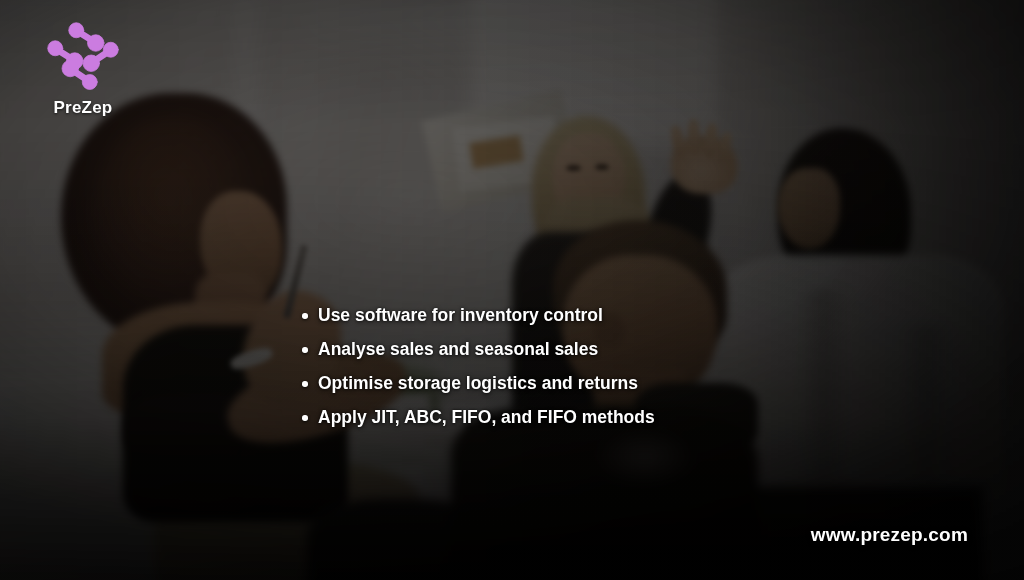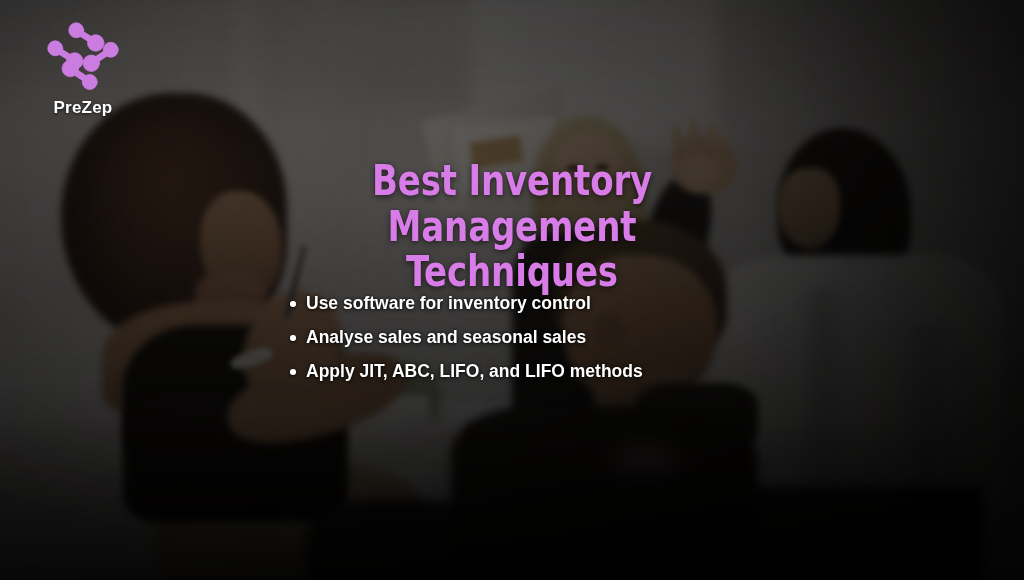--- a/index.html
+++ b/index.html
@@ -419,21 +419,21 @@
     letter-spacing: -0.2px;
     transform: scaleX(0.88);
     transform-origin: center top;
     text-shadow: 0 2px 7px rgba(0,0,0,.55), 0 0 2px rgba(0,0,0,.35);
   }
 
   
   .bullets {
     position: absolute;
     left: 266px; top: 295px;
-    margin: 0;
+    margin: 12px;
     padding: 0 0 0 24px;
     list-style: none;
   }
   .bullets li {
     position: relative;
     color: #ffffff;
     font-size: 17.5px;
     font-weight: bold;
     line-height: 1;
     padding: 0 0 0 16px;
@@ -560,25 +560,24 @@
           <circle cx="39" cy="52" r="11"></circle>
 
           <line x1="58" y1="79" x2="34" y2="63" stroke-width="9"></line>
           <circle cx="59" cy="80" r="10"></circle>
           <circle cx="33" cy="62" r="11"></circle>
         </g>
       </svg>
       <span class="logo-word">PreZep</span>
     </div>
 
-    <div class="title-block">
-      <h1 class="title"><span>Best Inventory Management</span><br><span>Techniques</span></h1>
-    </div>
 
     <ul class="bullets">
       <li><span>Use software for inventory control</span></li>
       <li><span>Analyse sales and seasonal sales</span></li>
-      <li><span>Apply JIT, ABC, LIFO, and LIFO methods</span></li>
+      <li><span>Optimise storage logistics and returns</span></li>
+      <li><span>Apply JIT, ABC, FIFO, and FIFO methods</span></li>
     </ul>
 
+    <div class="website">www.prezep.com</div>
 
   </div>
 </div>
 
 </body></html>

